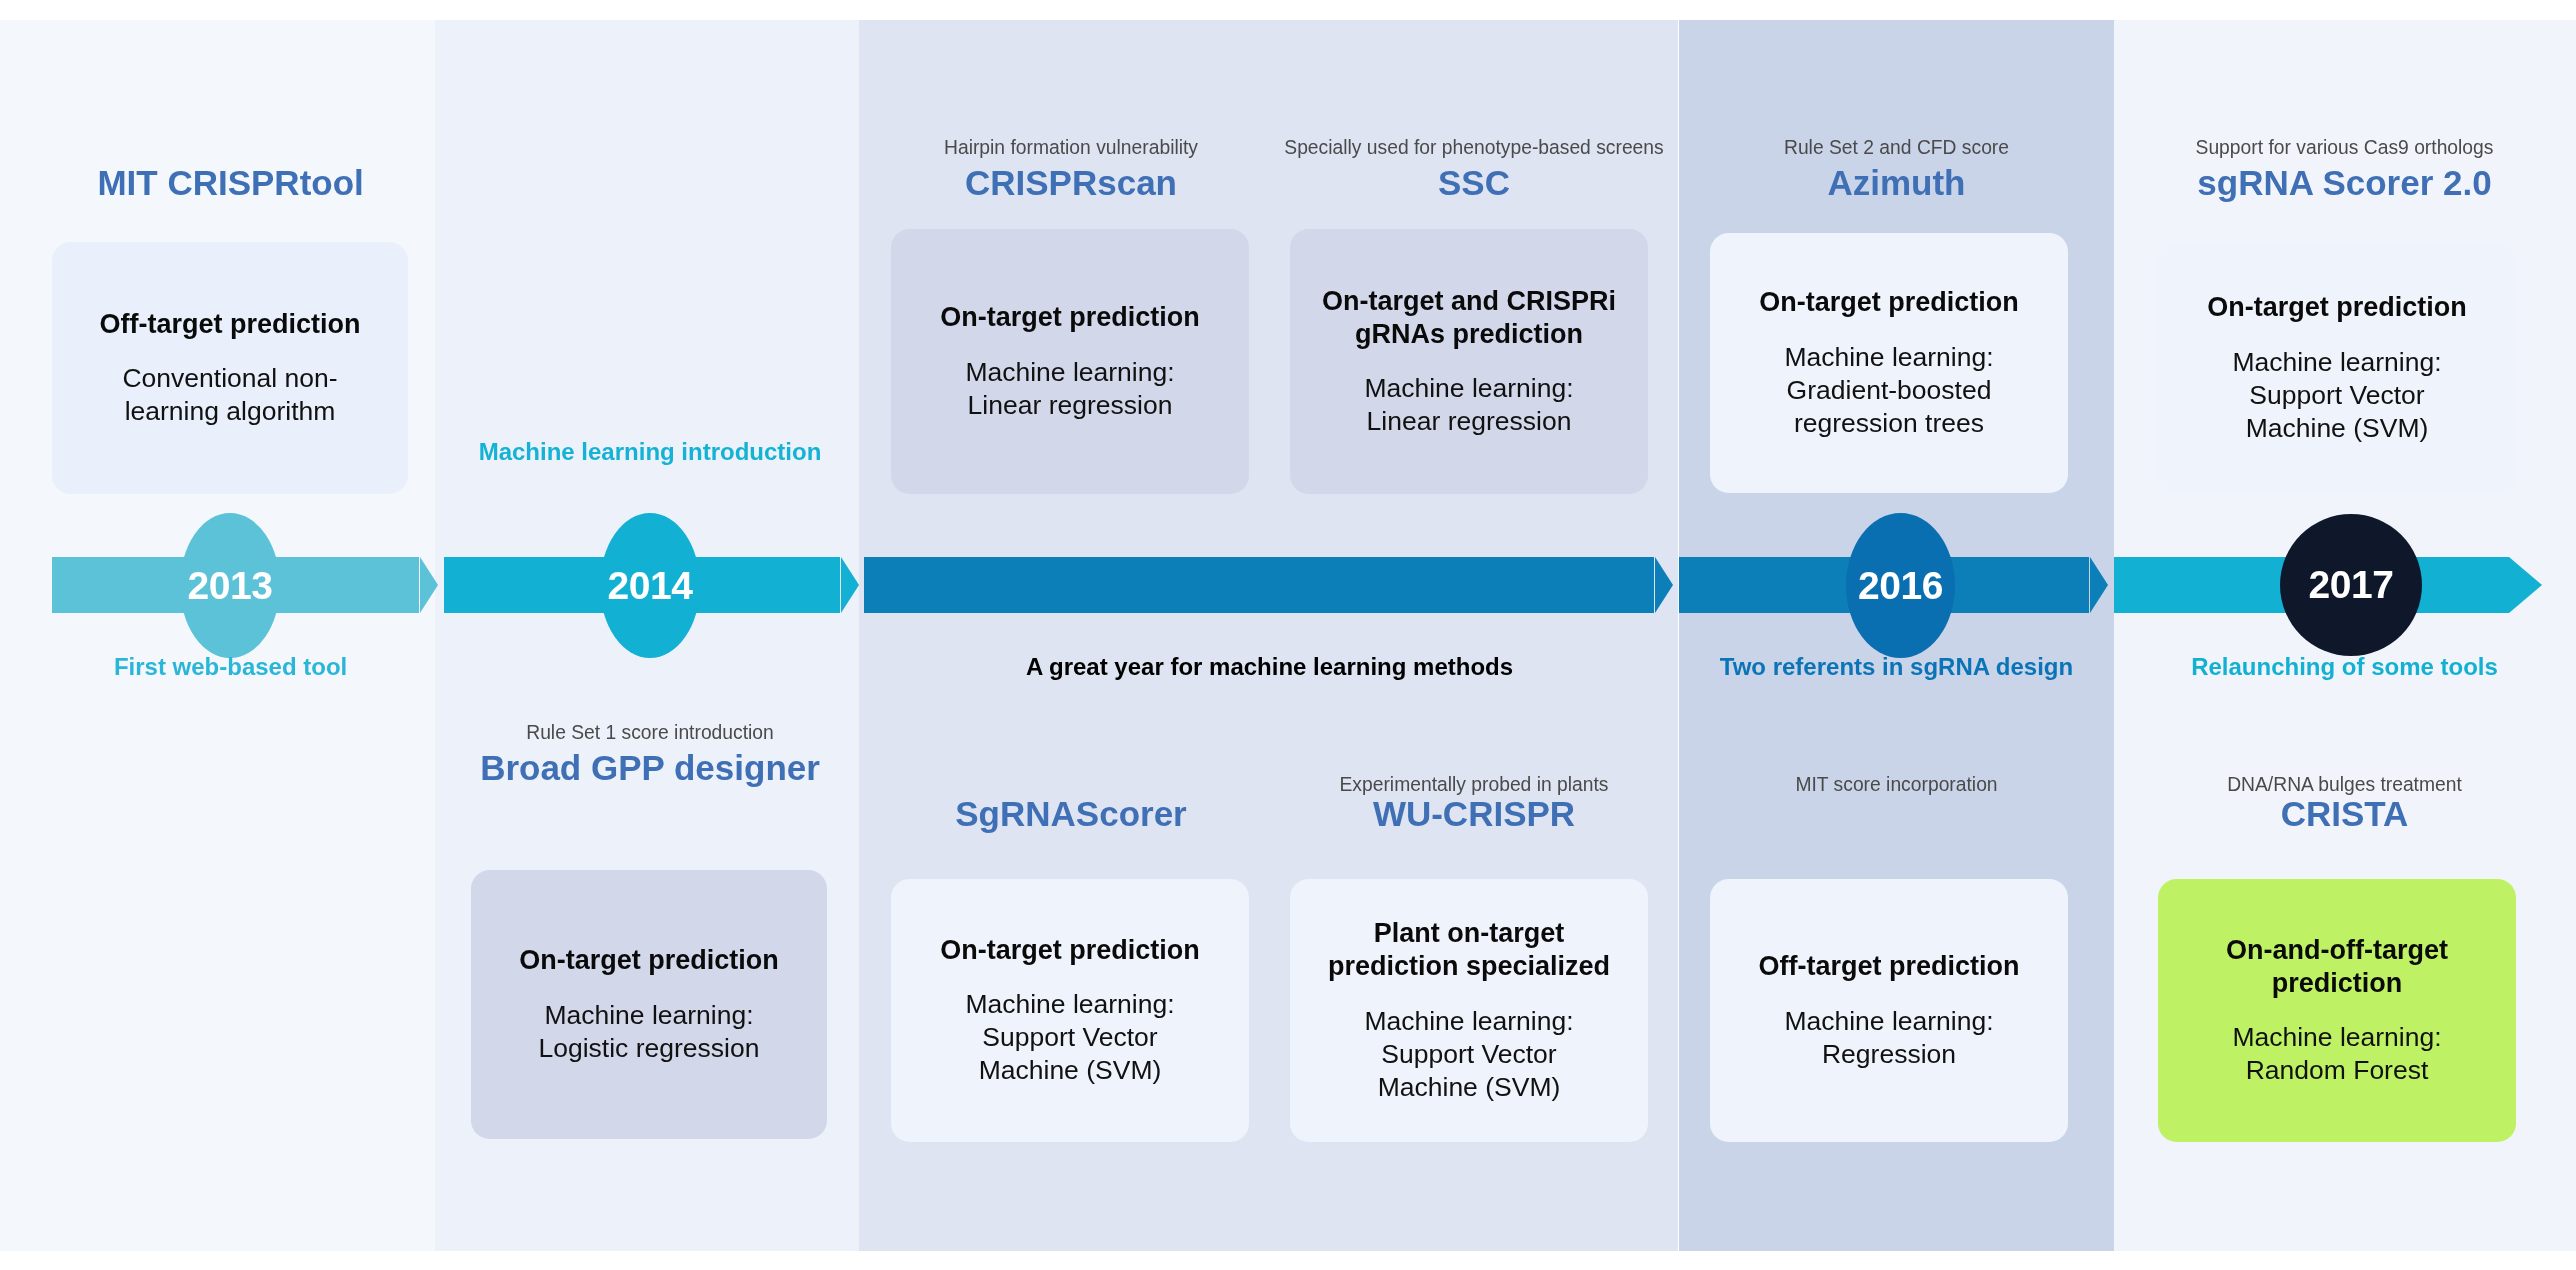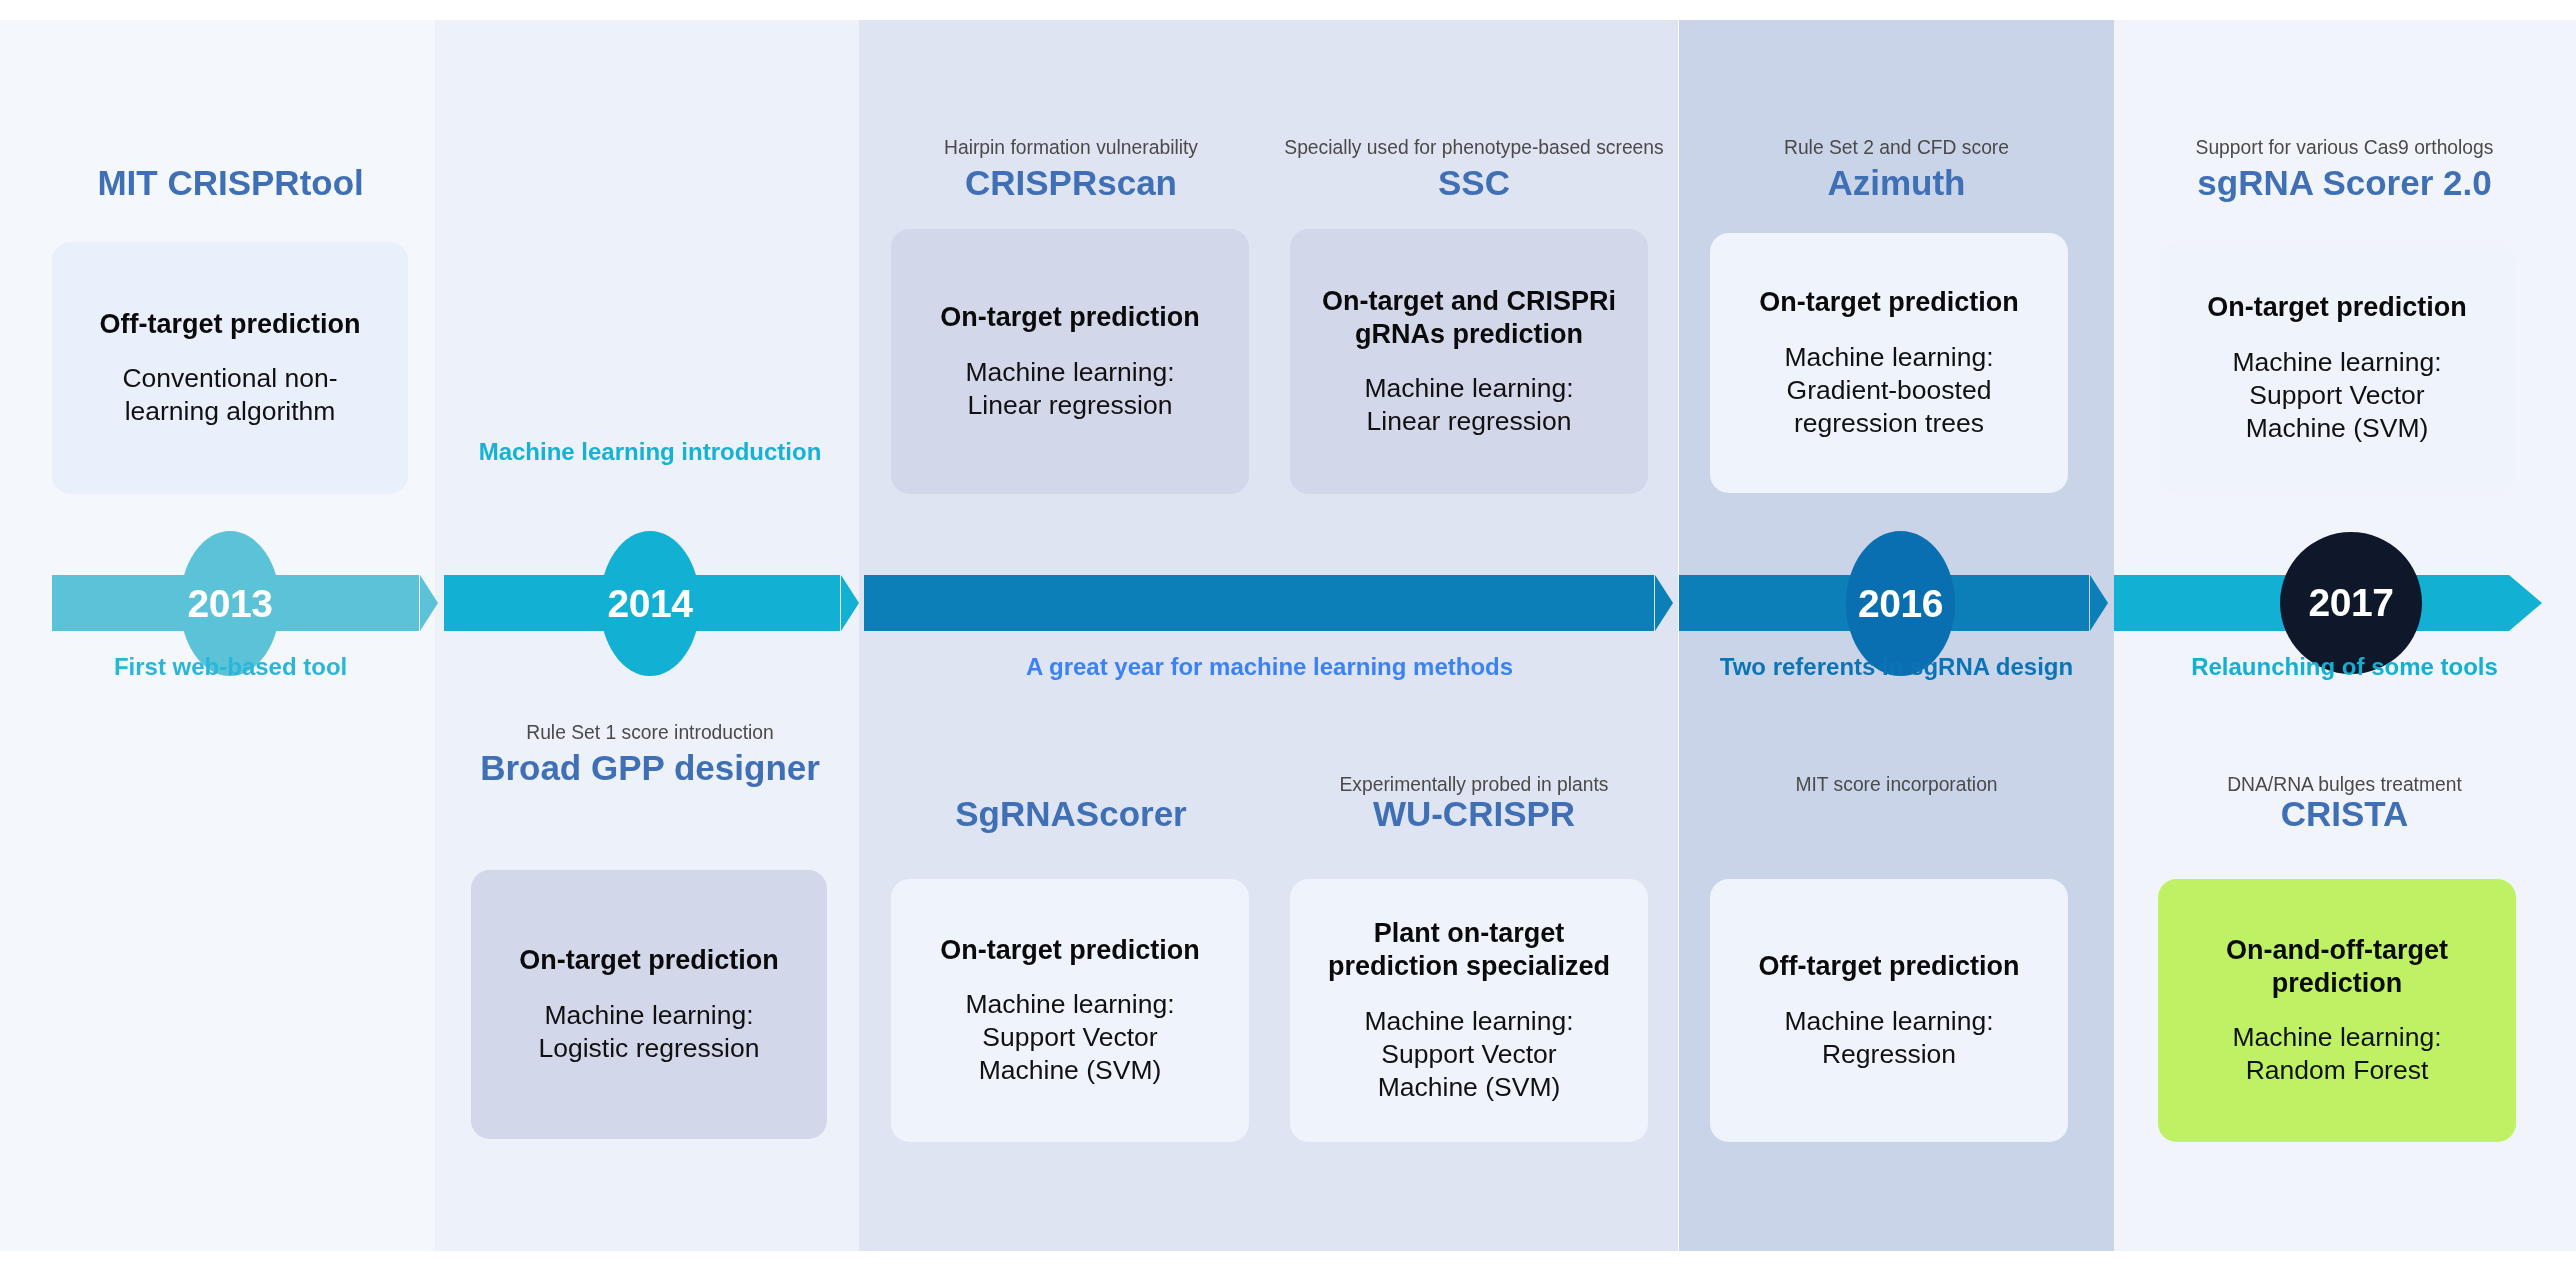--- a/index.html
+++ b/index.html
@@ -8,21 +8,21 @@
     background:#ffffff;
     font-family:"Liberation Sans", sans-serif;
     overflow:hidden;
   }
   #stage{position:relative;width:2576px;height:1271px;background:#ffffff;}
 
   
   .band{position:absolute;top:20px;height:1231px;}
 
   
-  .axis{position:absolute;left:0;top:575px;width:2576px;height:56px;}
+  .axis{position:absolute;left:0;top:557px;width:2576px;height:56px;}
   .seg{position:absolute;top:0;height:56px;}
   .seg .body{position:absolute;left:0;top:0;right:18.6px;height:56px;}
   .seg .head{position:absolute;right:0;top:0;width:0;height:0;
              border-top:28px solid transparent;border-bottom:28px solid transparent;}
   .tipseg .body{right:33px;}
   .tipseg .head{border-top:28px solid transparent;border-bottom:28px solid transparent;}
 
   
   .bubble{position:absolute;border-radius:50%;
           display:flex;align-items:center;justify-content:center;
@@ -94,21 +94,21 @@
     </div>
     <div class="bubble" style="left:2280px;top:-43px;width:142px;height:142px;background:#0f172a;font-size:39px;">
       <span>2017</span>
     </div>
   </div>
 
   <div class="yearcaption" style="left:8.6px;top:650px;width:444px;color:#29b6d8;">First web-based tool</div>
 
   <div class="yearcaption" style="left:467px;top:435px;width:366px;color:#14b2d4;">Machine learning introduction</div>
 
-  <div class="yearcaption" style="left:867px;top:650px;width:805px;color:#3b82f6;">A great year for machine learning methods</div>
+  <div class="yearcaption" style="left:867px;top:650px;width:805px;color:#000000;">A great year for machine learning methods</div>
 
   <div class="yearcaption" style="left:1696px;top:650px;width:401px;color:#0b74b6;">Two referents in sgRNA design</div>
 
   <div class="yearcaption" style="left:2140px;top:650px;width:409px;color:#12b0d2;">Relaunching of some tools</div>
 
   <div class="toolname" style="left:8.6px;top:163px;width:444px;">MIT CRISPRtool</div>
   <div class="card" style="left:52px;top:242px;width:356px;height:252px;background:#e9f0fb;">
     <div class="h">Off-target prediction</div>
     <div class="d">Conventional non-
 learning algorithm</div>

